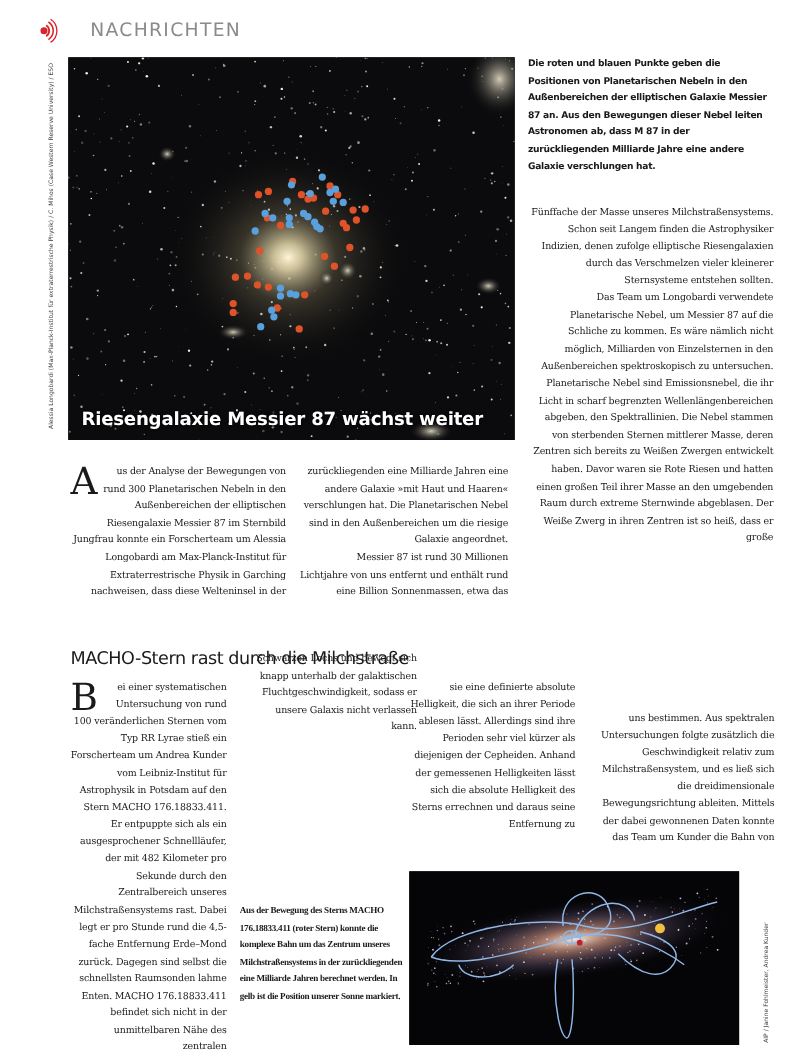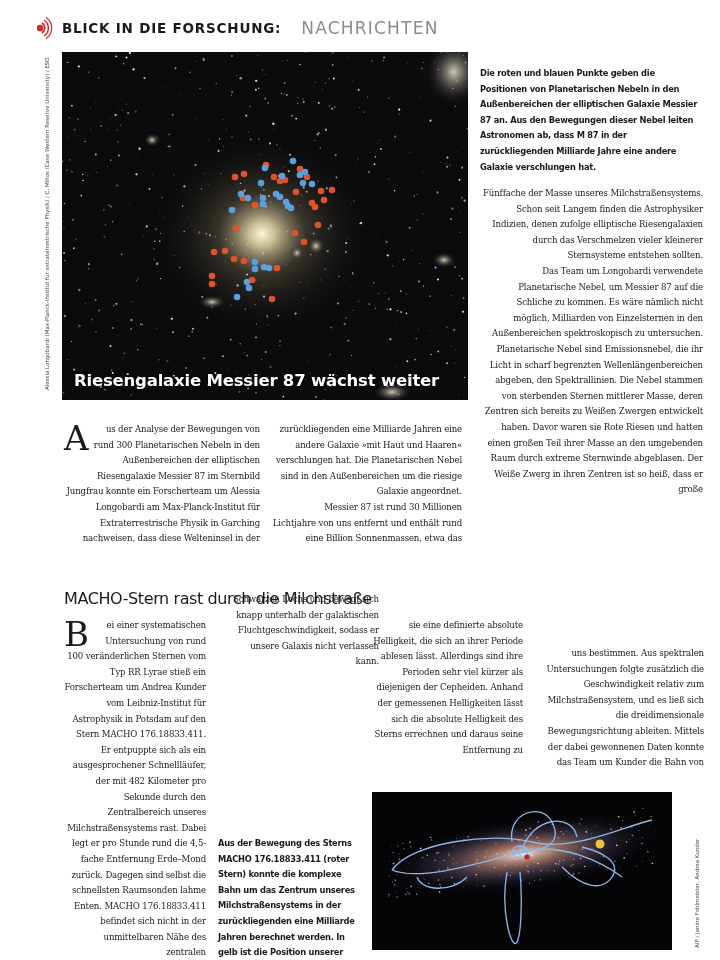--- a/index.html
+++ b/index.html
@@ -15,23 +15,23 @@
   
   .m87 { left: 62px; top: 52px; width: 406px; height: 348px; background: #0b0b0d; overflow: hidden; }
   .m87 svg { display: block; }
   .m87 .img-title { position: absolute; left: 12px; bottom: 10px; font-family: "DejaVu Sans", sans-serif; font-weight: bold; font-size: 16.5px; color: #ffffff; letter-spacing: -0.2px; text-shadow: 0 0 3px #000; }
 
   .credit-vert { font-family: "DejaVu Sans", sans-serif; font-size: 5.5px; color: #444; transform-origin: left top; transform: rotate(-90deg); white-space: nowrap; line-height: 7px; }
   .credit1 { left: 44px; top: 390px; width: 240px; }
   .credit2 { left: 694px; top: 948px; width: 160px; }
 
   
-  .caption { font-family: "DejaVu Sans", sans-serif; font-weight: bold; font-size: 8.3px; line-height: 15.6px; color: #1a1a1a; letter-spacing: -0.25px; margin-top: 16px; }
+  .caption { font-family: "DejaVu Sans", sans-serif; font-weight: bold; font-size: 8.3px; line-height: 15.6px; color: #1a1a1a; letter-spacing: -0.25px; }
   .caption1 { left: 480px; top: 50px; width: 222px; }
-  .caption2 { left: 218px; top: 820px; width: 148px; }
+  .caption2 { left: 218px; top: 820px; width: 148px; font-family: Liberation Serif, serif; }
 
   
   .col { font-size: 8.6px; line-height: 15.6px; color: #1a1a1a; text-align: right; letter-spacing: -0.15px; }
   .col p { margin: 0; }
   .col p.indent { text-indent: 14px; }
   .col1 { left: 64px; top: 422px; width: 196px; }
   .col2 { left: 268px; top: 422px; width: 194px; }
   .col3 { left: 481px; top: 186px; width: 222px; }
 
   .dropcap { float: left; font-size: 34px; line-height: 28px; margin: 2px 3px 0 0; font-family: "DejaVu Serif", serif; }
@@ -49,21 +49,20 @@
 </head>
 <body>
 
 <div class="abs header">
   <svg class="logo" viewBox="0 0 22 24">
     <circle cx="6" cy="12" r="3.2" fill="#d9252b"></circle>
     <path d="M8 7 A6 6 0 0 1 8 17" fill="none" stroke="#d9252b" stroke-width="1.6"></path>
     <path d="M10 4 A9.5 9.5 0 0 1 10 20" fill="none" stroke="#d9252b" stroke-width="1.4"></path>
     <path d="M12 1.5 A12.5 12.5 0 0 1 12 22.5" fill="none" stroke="#d9252b" stroke-width="1.2"></path>
   </svg>
-  <span class="kicker">BLICK IN DIE FORSCHUNG:</span>
   <span class="section">NACHRICHTEN</span>
 </div>
 
 <div class="abs m87">
   <svg id="m87svg" width="406" height="348" viewBox="0 0 406 348">
     <defs>
       <radialGradient id="halo" cx="50%" cy="50%" r="50%">
         <stop offset="0%" stop-color="#fff6d8" stop-opacity="1"></stop>
         <stop offset="12%" stop-color="#e9dcae" stop-opacity="0.85"></stop>
         <stop offset="40%" stop-color="#8a7f5e" stop-opacity="0.35"></stop>

